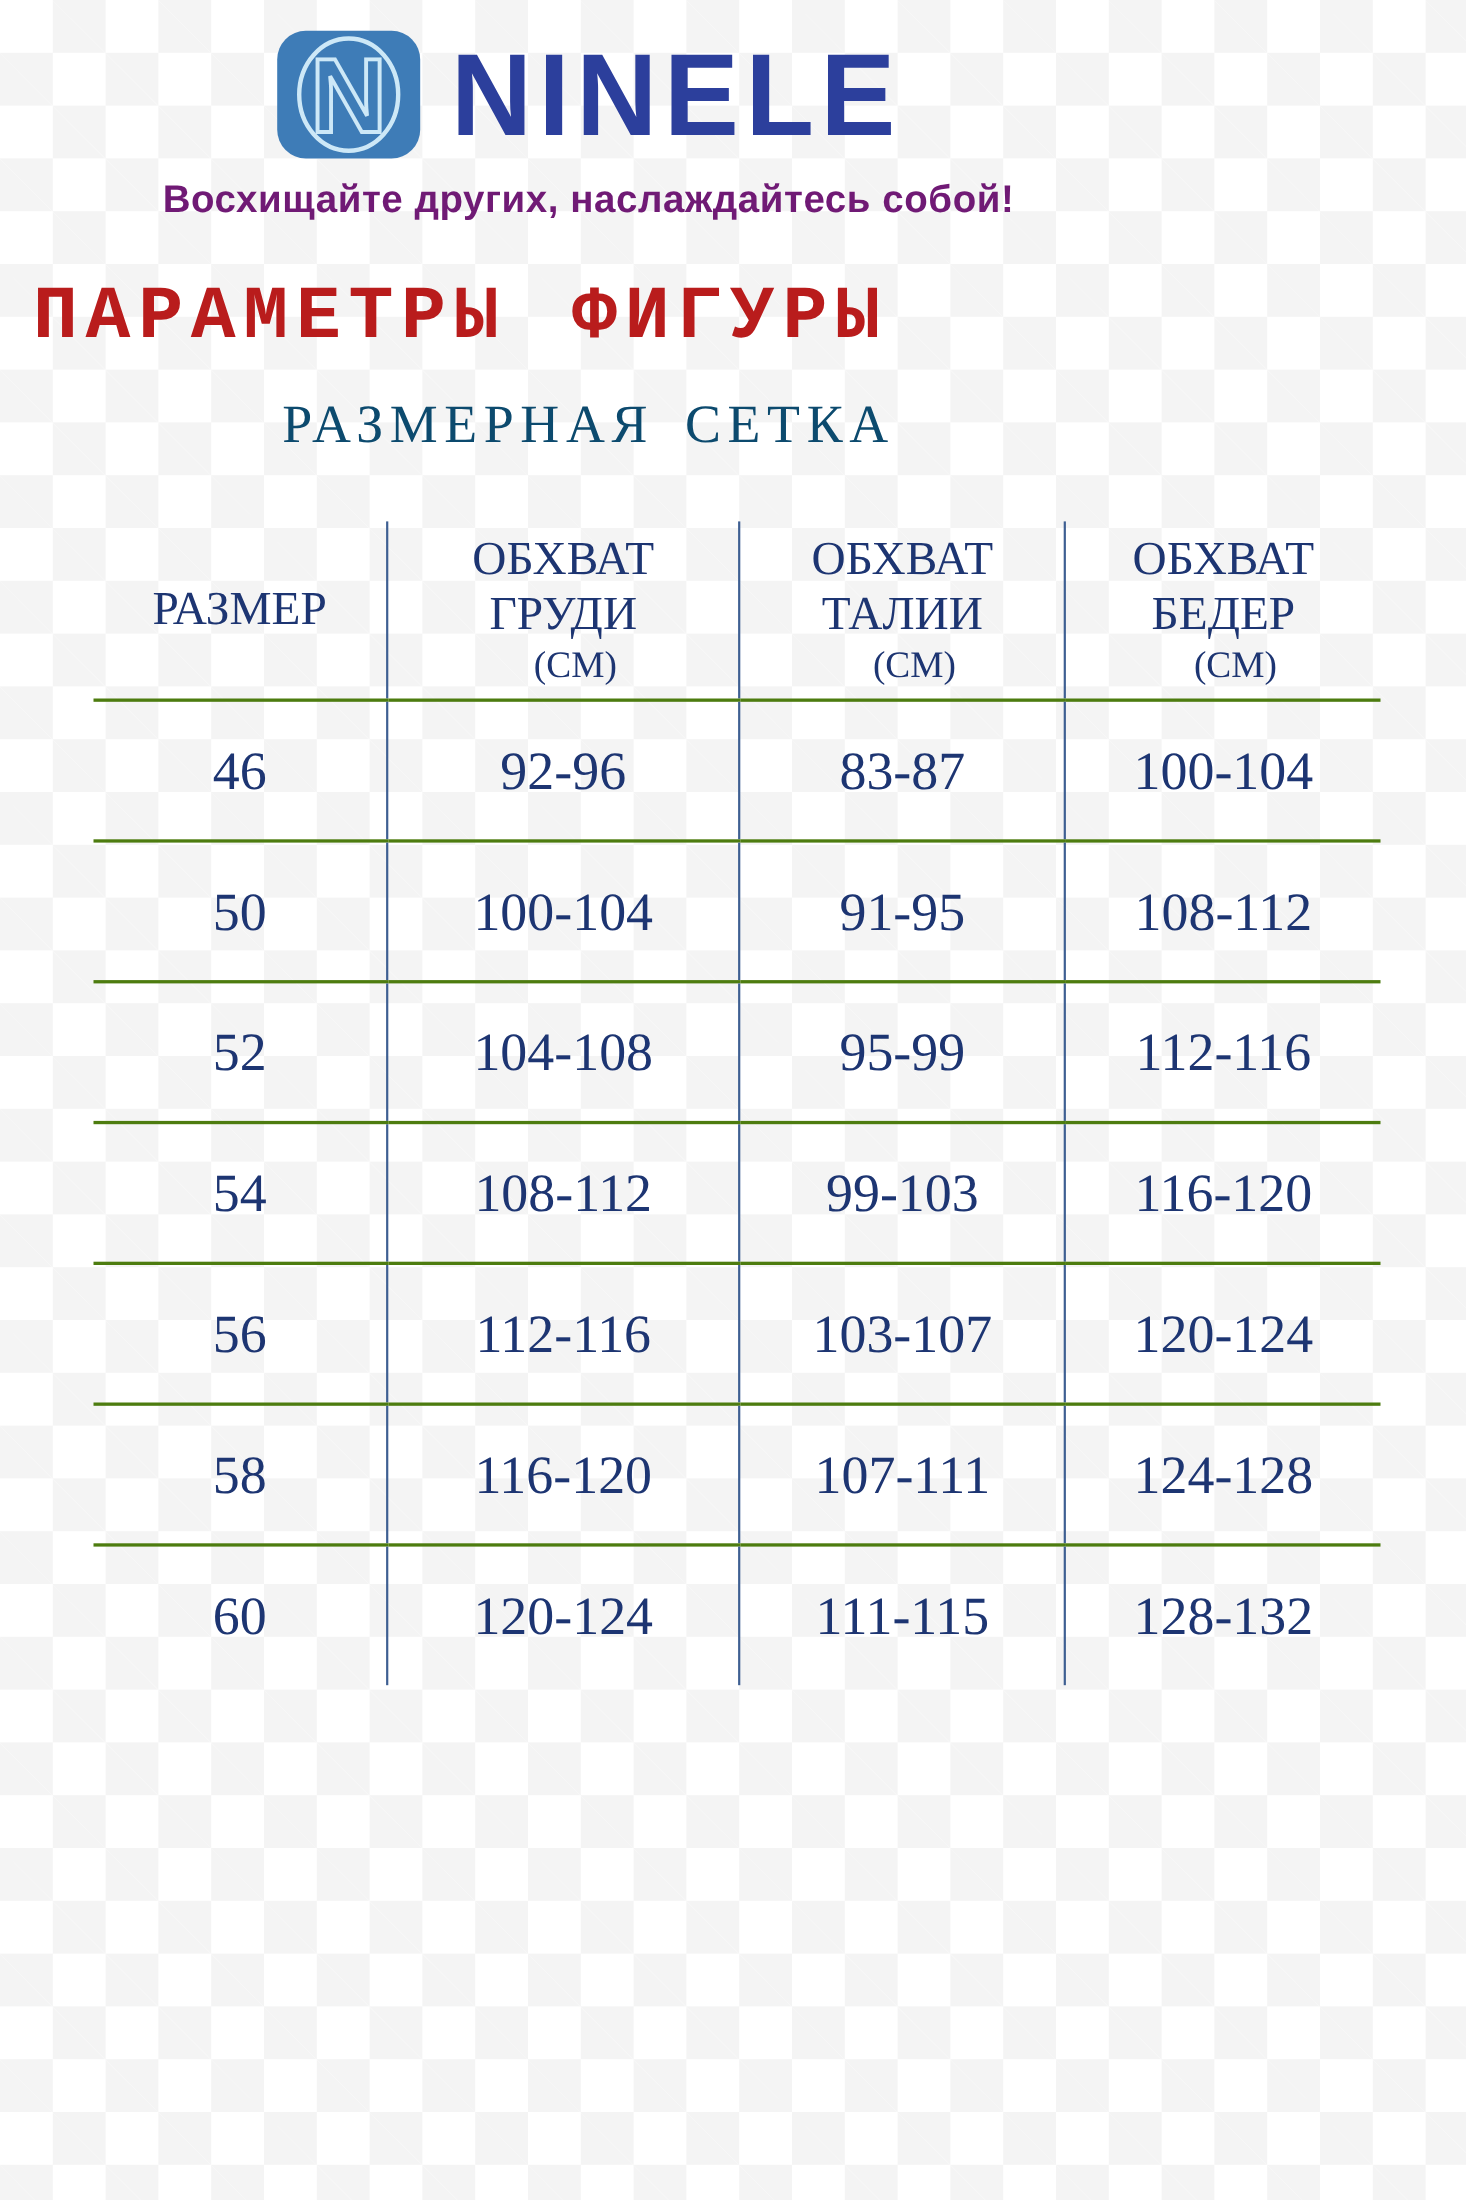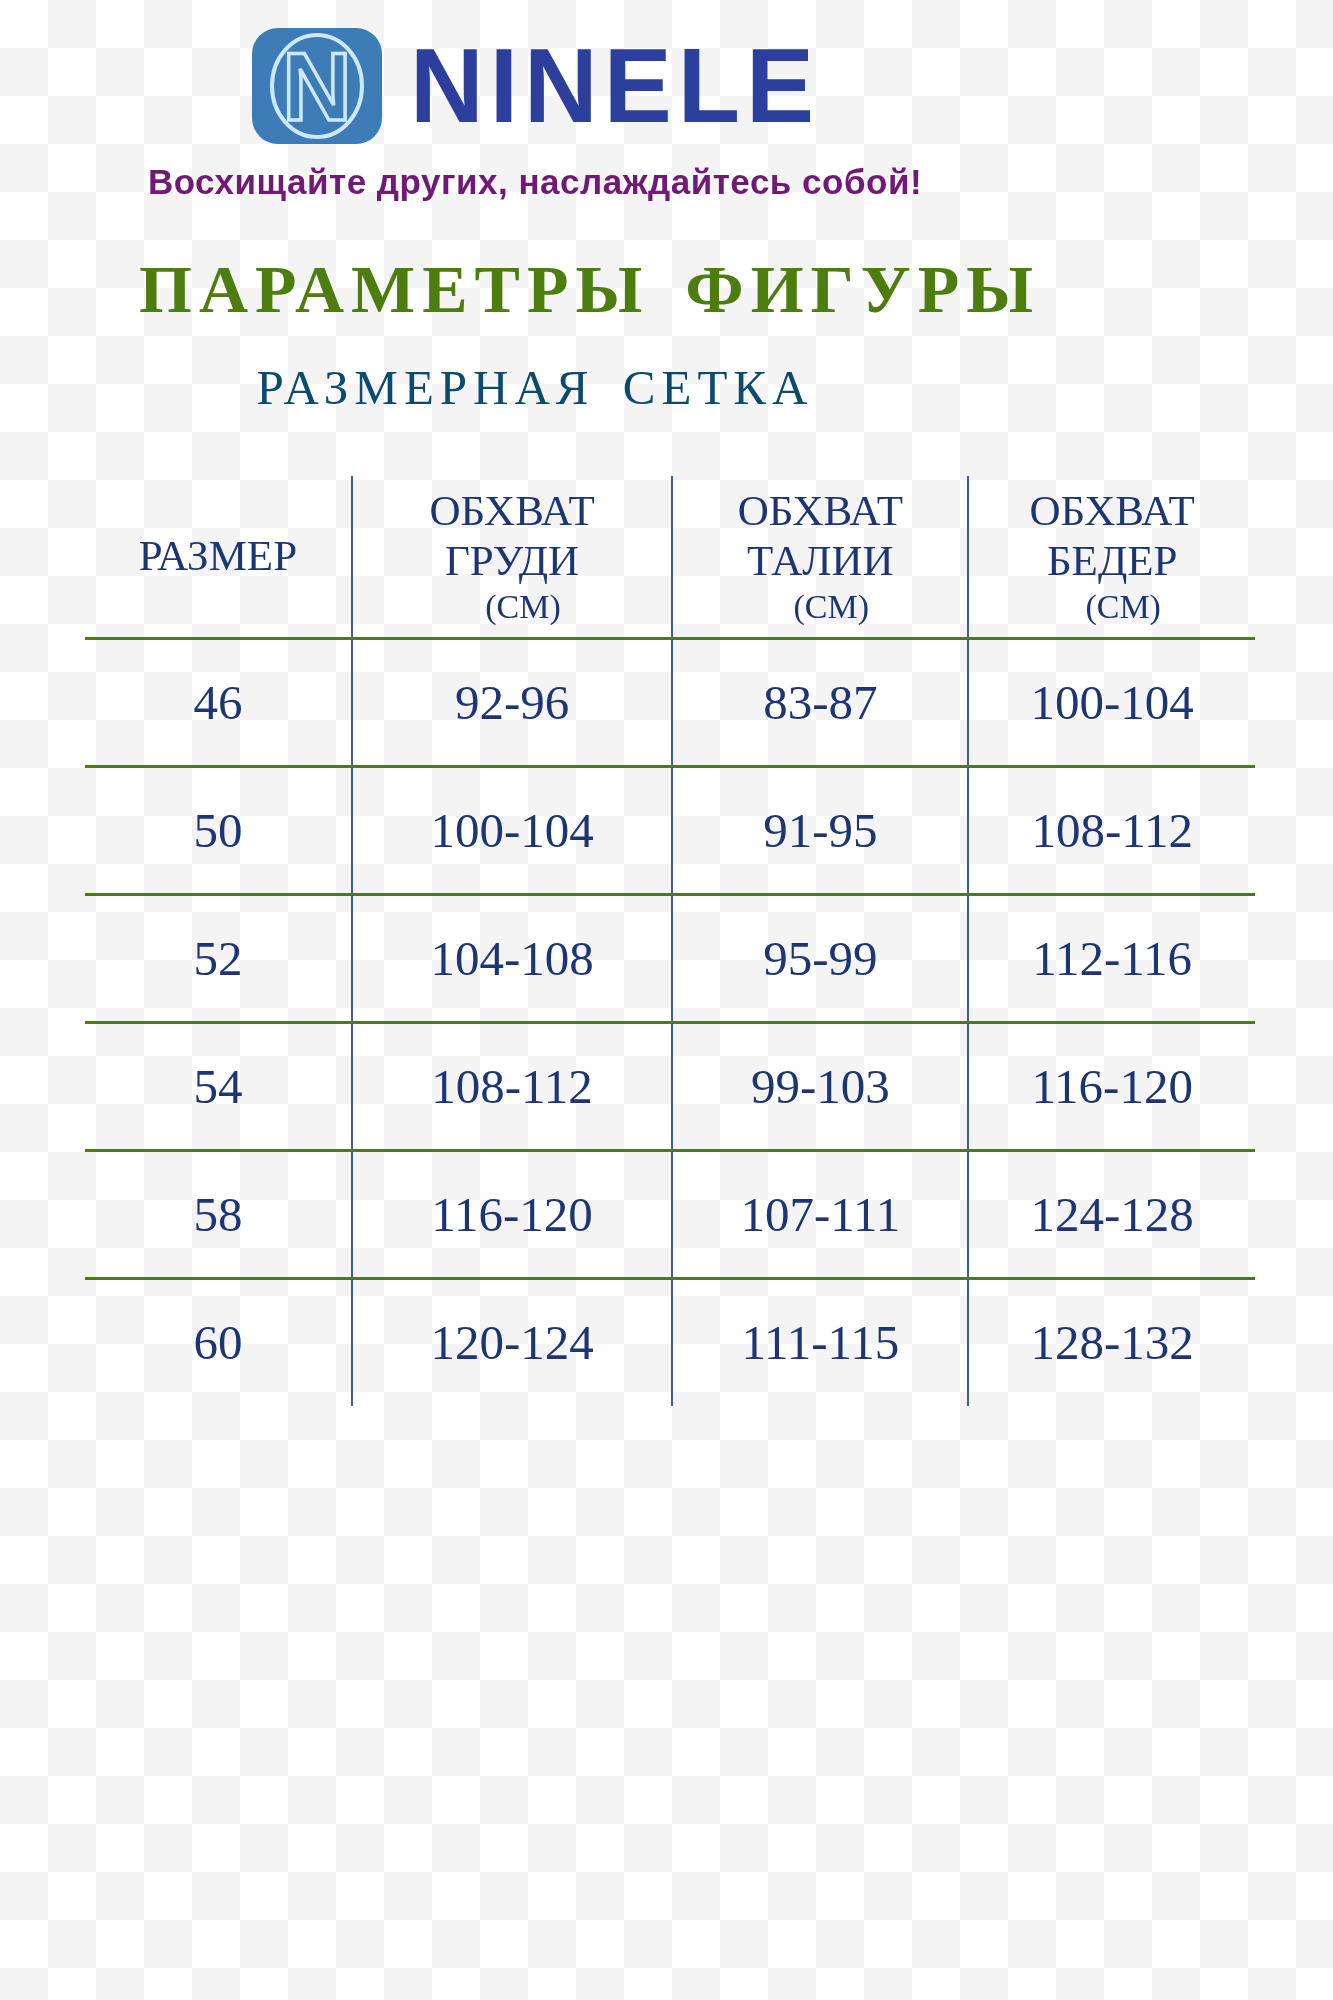--- a/index.html
+++ b/index.html
@@ -44,24 +44,25 @@
     font-size: 35px;
     color: #701a75;
     letter-spacing: 0.5px;
   }
   .page-title {
     margin-top: 48px;
     font-size: 68px;
     font-weight: bold;
     letter-spacing: 7px;
     word-spacing: 12px;
-    color: #4d7c0f;
-    text-align: right;
+    color: #b91c1c;
+    text-align: left;
     width: 1010px;
     margin-left: 30px;
+    font-family: Liberation Mono, monospace;
   }
   .page-subtitle {
     margin-top: 30px;
     font-size: 49px;
     letter-spacing: 6px;
     word-spacing: 10px;
     color: #0c4a6e;
     text-align: center;
     width: 1010px;
     margin-left: 30px;
@@ -158,20 +159,26 @@
       <td>95-99</td>
       <td>112-116</td>
     </tr>
     <tr>
       <td>54</td>
       <td>108-112</td>
       <td>99-103</td>
       <td>116-120</td>
     </tr>
     <tr>
+      <td>56</td>
+      <td>112-116</td>
+      <td>103-107</td>
+      <td>120-124</td>
+    </tr>
+    <tr>
       <td>58</td>
       <td>116-120</td>
       <td>107-111</td>
       <td>124-128</td>
     </tr>
     <tr>
       <td>60</td>
       <td>120-124</td>
       <td>111-115</td>
       <td>128-132</td>

